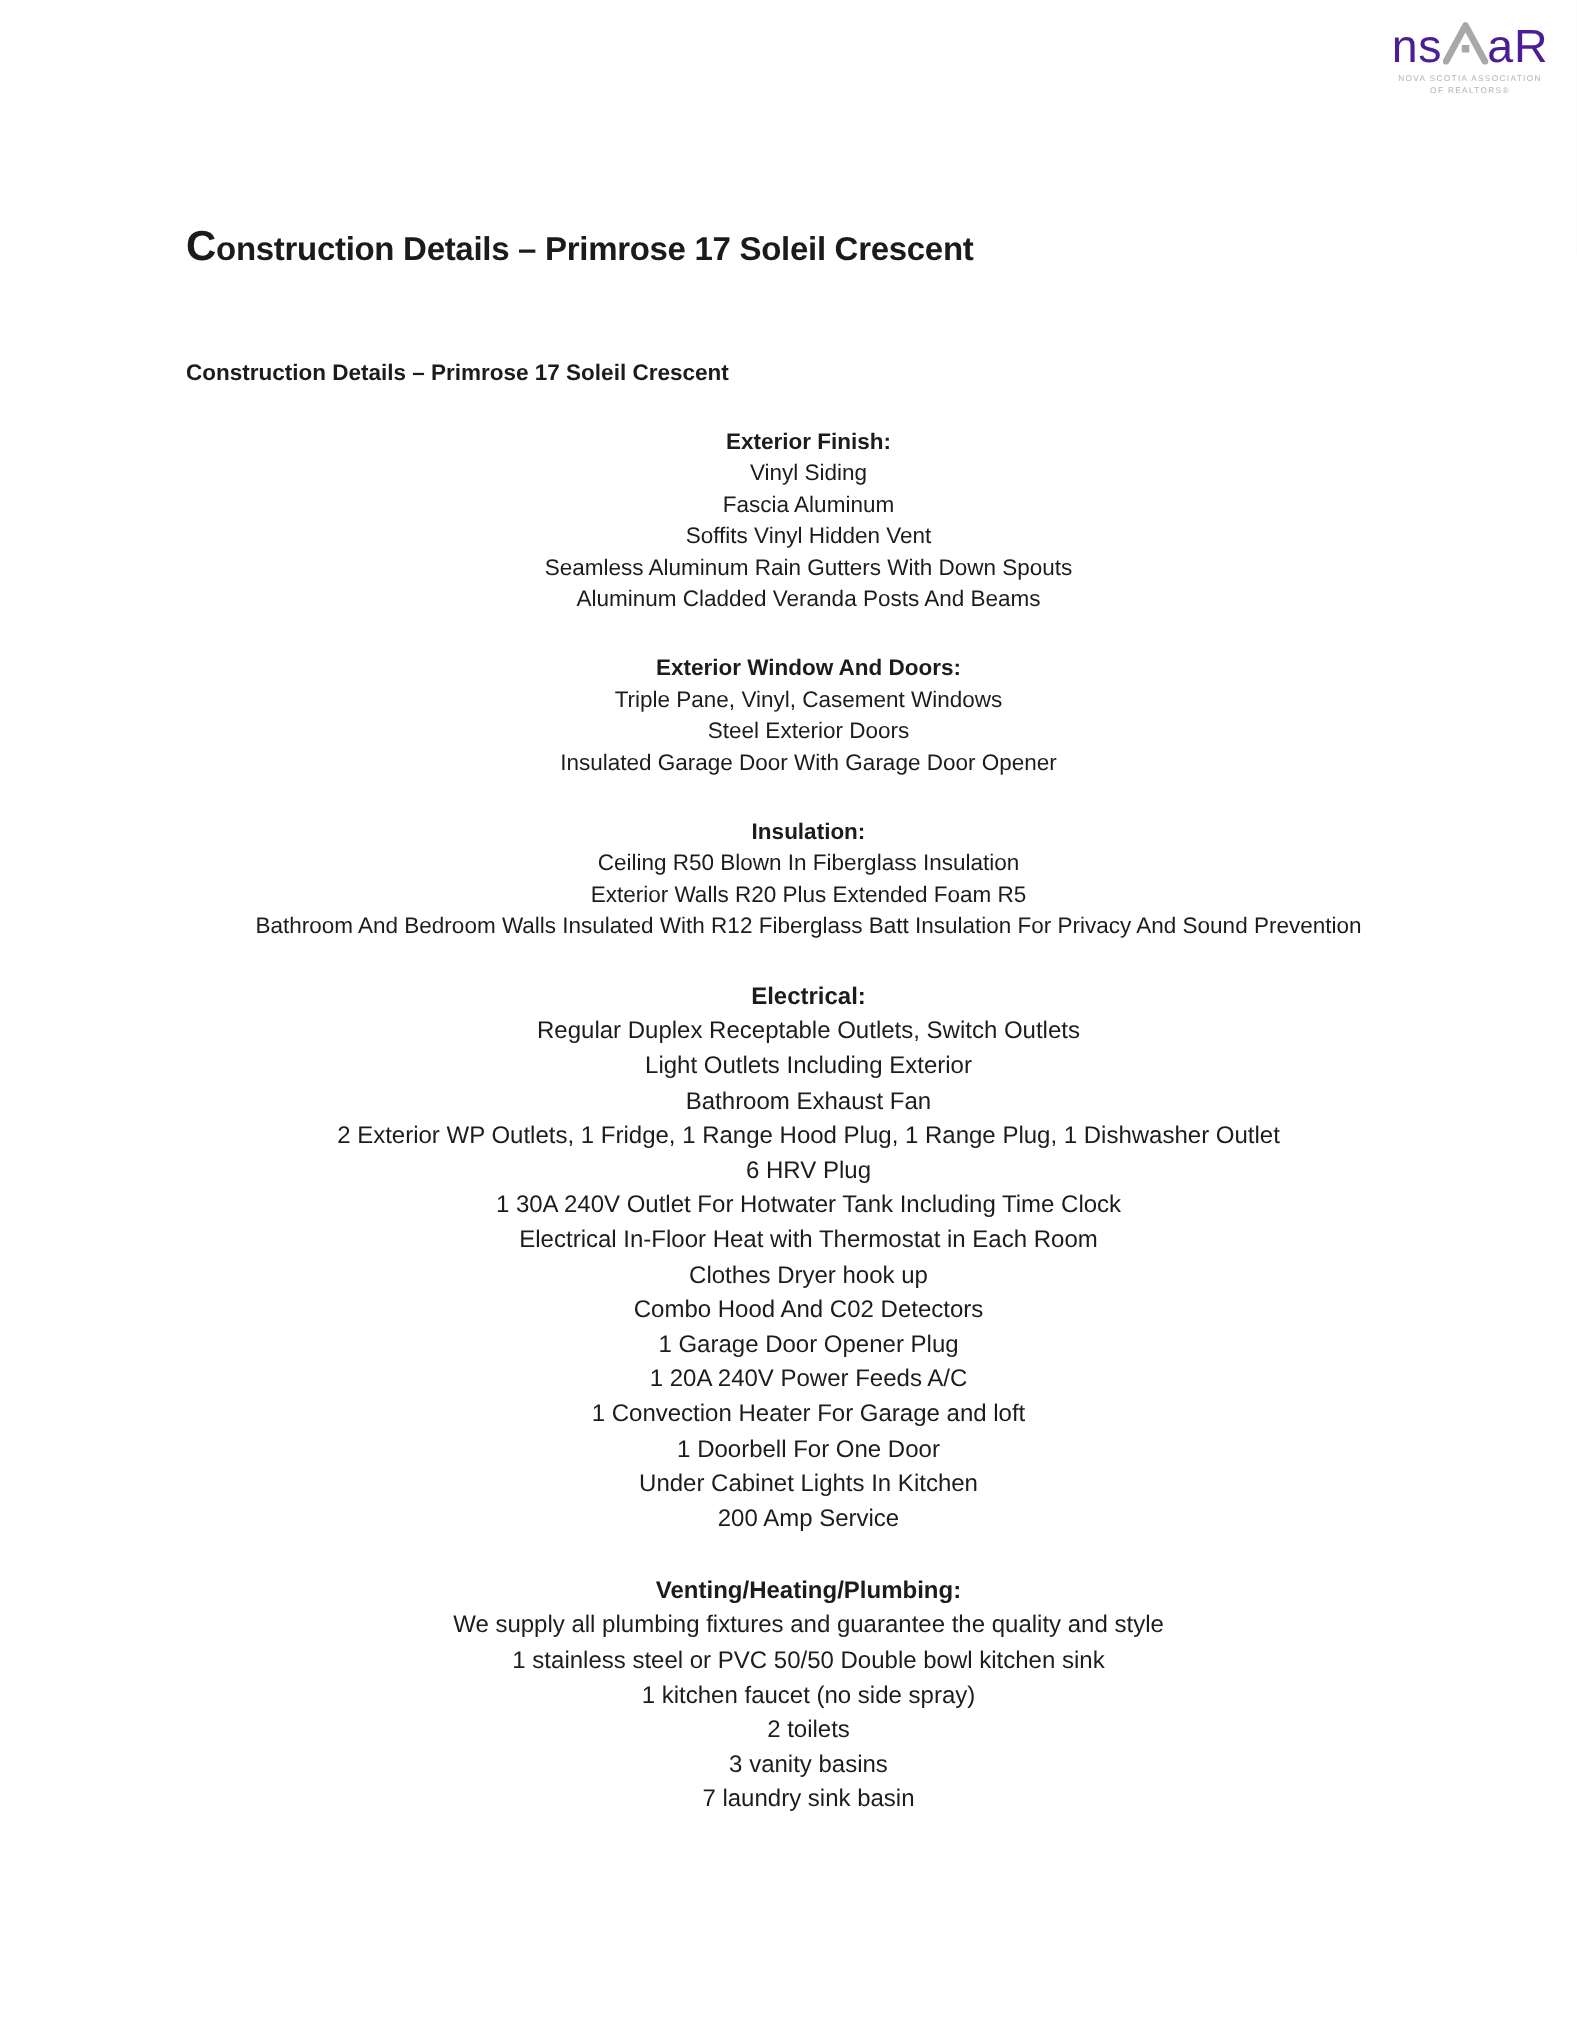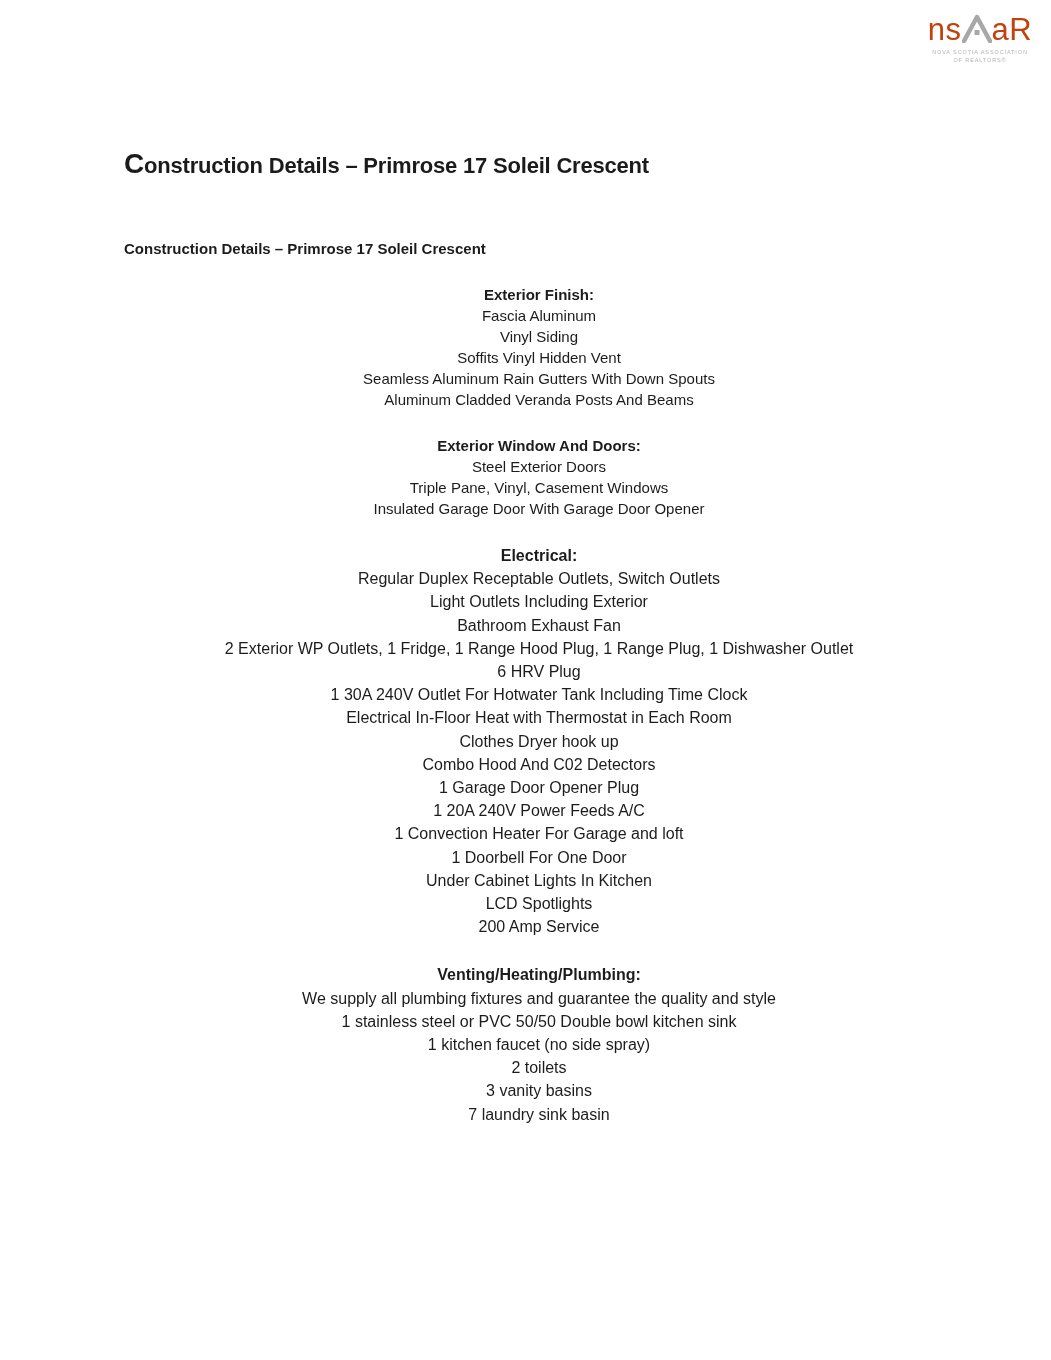--- a/index.html
+++ b/index.html
@@ -31,21 +31,21 @@
     display: flex;
     align-items: flex-end;
     justify-content: center;
     gap: 1px;
     line-height: 1;
   }
   .logo-text {
     font-size: 31px;
     font-weight: 400;
     letter-spacing: 0.5px;
-    color: #c2410c;
+    color: #4c1d95;
   }
   .logo-roof { display: inline-block; margin: 0 -1px -1px -1px; }
   .logo-tagline {
     margin-top: 3px;
     font-size: 5.5px;
     letter-spacing: 0.9px;
     color: #b2b2b2;
     line-height: 1.5;
     white-space: nowrap;
   }
@@ -114,49 +114,54 @@
   </div>
 
   <h1 class="doc-title">Construction Details – Primrose 17 Soleil Crescent</h1>
 
   <div class="content">
       <div class="section normal">
         <div class="section-heading">Construction Details – Primrose 17 Soleil Crescent</div>
       </div>
       <div class="section normal">
         <div class="section-heading">Exterior Finish:</div>
+        <div class="section-item">Vinyl Siding</div>
         <div class="section-item">Fascia Aluminum</div>
-        <div class="section-item">Vinyl Siding</div>
         <div class="section-item">Soffits Vinyl Hidden Vent</div>
         <div class="section-item">Seamless Aluminum Rain Gutters With Down Spouts</div>
         <div class="section-item">Aluminum Cladded Veranda Posts And Beams</div>
       </div>
       <div class="section normal">
         <div class="section-heading">Exterior Window And Doors:</div>
+        <div class="section-item">Triple Pane, Vinyl, Casement Windows</div>
         <div class="section-item">Steel Exterior Doors</div>
-        <div class="section-item">Triple Pane, Vinyl, Casement Windows</div>
         <div class="section-item">Insulated Garage Door With Garage Door Opener</div>
+      </div>
+      <div class="section normal">
+        <div class="section-heading">Insulation:</div>
+        <div class="section-item">Ceiling R50 Blown In Fiberglass Insulation</div>
+        <div class="section-item">Exterior Walls R20 Plus Extended Foam R5</div>
+        <div class="section-item">Bathroom And Bedroom Walls Insulated With R12 Fiberglass Batt Insulation For Privacy And Sound Prevention</div>
       </div>
       <div class="section large">
         <div class="section-heading">Electrical:</div>
         <div class="section-item">Regular Duplex Receptable Outlets, Switch Outlets</div>
         <div class="section-item">Light Outlets Including Exterior</div>
         <div class="section-item">Bathroom Exhaust Fan</div>
         <div class="section-item">2 Exterior WP Outlets, 1 Fridge, 1 Range Hood Plug, 1 Range Plug, 1 Dishwasher Outlet</div>
         <div class="section-item">6 HRV Plug</div>
         <div class="section-item">1 30A 240V Outlet For Hotwater Tank Including Time Clock</div>
         <div class="section-item">Electrical In-Floor Heat with Thermostat in Each Room</div>
         <div class="section-item">Clothes Dryer hook up</div>
         <div class="section-item">Combo Hood And C02 Detectors</div>
         <div class="section-item">1 Garage Door Opener Plug</div>
         <div class="section-item">1 20A 240V Power Feeds A/C</div>
         <div class="section-item">1 Convection Heater For Garage and loft</div>
         <div class="section-item">1 Doorbell For One Door</div>
         <div class="section-item">Under Cabinet Lights In Kitchen</div>
-        <div class="section-item">LCD Spotlights</div>
         <div class="section-item">200 Amp Service</div>
       </div>
       <div class="section large">
         <div class="section-heading">Venting/Heating/Plumbing:</div>
         <div class="section-item">We supply all plumbing fixtures and guarantee the quality and style</div>
         <div class="section-item">1 stainless steel or PVC 50/50 Double bowl kitchen sink</div>
         <div class="section-item">1 kitchen faucet (no side spray)</div>
         <div class="section-item">2 toilets</div>
         <div class="section-item">3 vanity basins</div>
         <div class="section-item">7 laundry sink basin</div>

